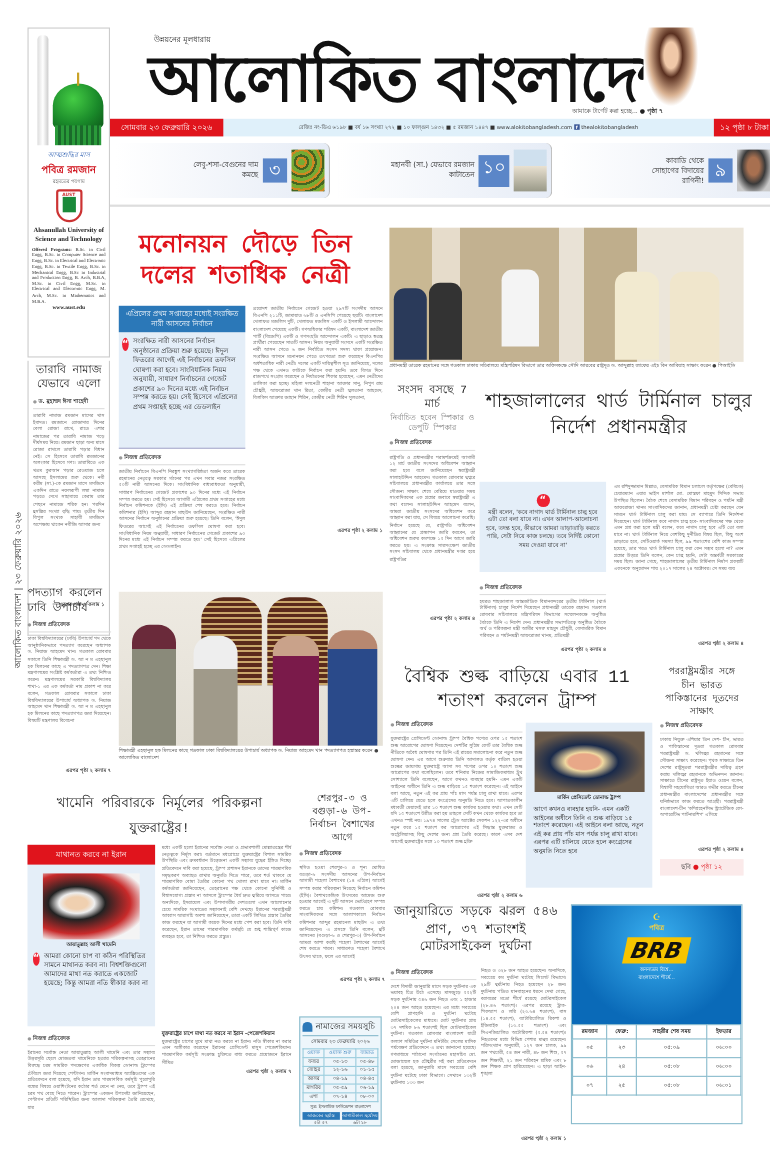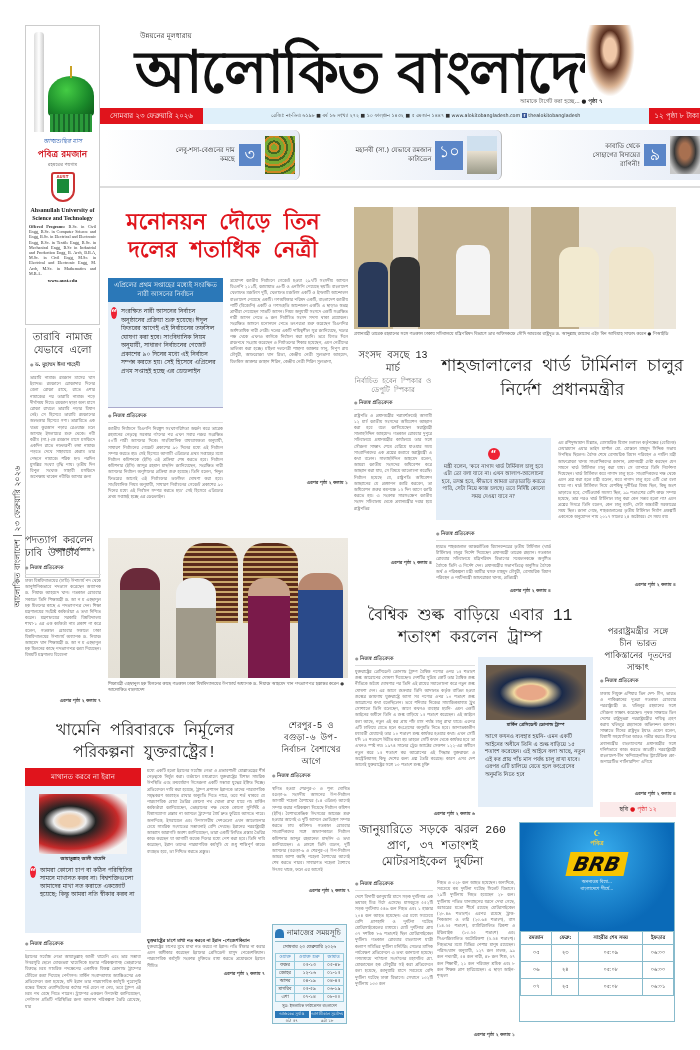--- a/index.html
+++ b/index.html
@@ -105,21 +105,21 @@
 <div class="abs photo" style="left:354px;top:207px;width:322px;height:122px;background:linear-gradient(90deg,#c9b893 0 12%,#e6dccb 12% 20%,#c2b190 20% 48%,#e9e2d6 48% 55%,#bfae8c 55% 70%,#ece6da 70% 100%)">
   <div style="position:absolute;left:4px;top:55px;width:30px;height:65px;background:#2a3a5a;border-radius:10px 10px 0 0"></div>
   <div style="position:absolute;left:36px;top:50px;width:30px;height:70px;background:#333;border-radius:10px 10px 0 0"></div>
   <div style="position:absolute;left:102px;top:38px;width:34px;height:70px;background:#f4f4f4;border-radius:10px 10px 0 0"></div>
   <div style="position:absolute;left:205px;top:40px;width:40px;height:80px;background:#f2ead0;border-radius:12px 12px 0 0"></div>
   <div style="position:absolute;left:255px;top:40px;width:45px;height:82px;background:#f0e6cc;border-radius:12px 12px 0 0"></div>
 </div>
 <div class="abs caption" style="left:354px;top:331px;width:322px">প্রধানমন্ত্রী তারেক রহমানের সঙ্গে গতকাল ঢাকায় সচিবালয়ে মন্ত্রিপরিষদ বিভাগে তার অফিসকক্ষে সৌদি আরবের রাষ্ট্রদূত ড. আব্দুল্লাহ জাফের এইচ বিন আবিয়াহ সাক্ষাৎ করেন ● পিআইডি</div>
 
 <div class="abs" style="left:354px;top:350px;width:78px">
-  <div class="hl" style="font-size:10px">সংসদ বসছে 13 মার্চ</div>
+  <div class="hl" style="font-size:10px">সংসদ বসছে 7 মার্চ</div>
   <div class="hl" style="font-size:7px;color:#777;margin:2px 0 4px">নির্বাচিত হবেন স্পিকার ও ডেপুটি স্পিকার</div>
   <div class="byline">নিজস্ব প্রতিবেদক</div>
   <div class="txt" style="height:145px">রাষ্ট্রপতি ও প্রধানমন্ত্রীর পরামর্শক্রমেই আগামী ১২ মার্চ জাতীয় সংসদের অধিবেশন আহ্বান করা হবে বলে জানিয়েছেন স্বরাষ্ট্রমন্ত্রী সালাহউদ্দিন আহমেদ। গতকাল রোববার দুপুরে সচিবালয়ে প্রধানমন্ত্রীর কার্যালয়ে তার সঙ্গে সৌজন্য সাক্ষাৎ শেষে বেরিয়ে যাওয়ার সময় সাংবাদিকদের এক প্রশ্নের জবাবে স্বরাষ্ট্রমন্ত্রী এ কথা বলেন। সালাহউদ্দিন আহমেদ বলেন, আমরা জাতীয় সংসদের অধিবেশন করে আহ্বান করা যায়, সে বিষয়ে আলোচনা করেছি। নির্বাচন হয়েছে যে, রাষ্ট্রপতি অধিবেশন আহ্বানের যে প্রজ্ঞাপন জারি করবেন, তা অধিবেশন শুরুর কমপক্ষে ১৫ দিন আগে জারি করতে হয়। এ সংক্রান্ত সারসংক্ষেপ জাতীয় সংসদ সচিবালয় থেকে প্রধানমন্ত্রীর দপ্তর হয়ে রাষ্ট্রপতির</div>
   <div class="cont">এরপর পৃষ্ঠা ২ কলাম ৪</div>
 </div>
 
 <div class="abs hl" style="left:440px;top:355px;width:245px;font-size:17px;line-height:24px">শাহজালালের থার্ড টার্মিনাল চালুর নির্দেশ প্রধানমন্ত্রীর</div>
 <div class="abs" style="left:436px;top:438px;width:115px;height:82px;background:#e4eef8;text-align:center;padding:4px">
   <span class="qmark">“</span>
   <div style="font-size:5.3px;line-height:7.4px;color:#222;margin-top:2px">মন্ত্রী বলেন, 'কবে নাগাদ থার্ড টার্মিনাল চালু হবে এটা তো বলা যাবে না। এখন আলাপ-আলোচনা হবে, তদন্ত হবে, কীভাবে আমরা তাড়াতাড়ি করতে পারি, সেটা নিয়ে কাজ চলছে। তবে নির্দিষ্ট কোনো সময় দেওয়া যাবে না'</div>
@@ -155,32 +155,32 @@
   <div class="byline">নিজস্ব প্রতিবেদক</div>
   <div class="txt" style="height:140px">যুক্তরাষ্ট্রের প্রেসিডেন্ট ডোনাল্ড ট্রাম্প বৈশ্বিক পণ্যের ওপর ১৫ শতাংশ শুল্ক আরোপের ঘোষণা দিয়েছেন। দেশটির সুপ্রিম কোর্ট তার বৈশ্বিক শুল্ক নীতিকে অবৈধ ঘোষণার পর তিনি এই রায়ের সমালোচনা করে নতুন শুল্ক ঘোষণা দেন। এর আগে শুক্রবার তিনি আদালত কর্তৃক বাতিল হওয়া শুল্কের জায়গায় যুক্তরাষ্ট্রে আসা সব পণ্যের ওপর ১০ শতাংশ শুল্ক আরোপের কথা বলেছিলেন। তবে শনিবার নিজের সামাজিকমাধ্যম ট্রুথ সোশ্যালে তিনি বলেছেন, আগে কখনও ব্যবহার হয়নি- এমন একটি আইনের অধীনে তিনি এ শুল্ক বাড়িয়ে ১৫ শতাংশ করেছেন। এই আইনে বলা আছে, নতুন এই কর প্রায় পাঁচ মাস পর্যন্ত চালু রাখা যাবে। এরপর এটি চালিয়ে যেতে হলে কংগ্রেসের অনুমতি নিতে হবে। আপাতকালীন মধ্যবর্তী মেয়াদেই তার ১০ শতাংশ শুল্ক কার্যকর হওয়ার কথা। এখন সেটি যদি ১৫ শতাংশে উন্নীত করা হয় তাহলে সেটি কখন থেকে কার্যকর হবে তা এখনও স্পষ্ট নয়। ১৯৭৪ সালের ট্রেড অ্যাক্টের সেকশন ১২২-এর অধীনে নতুন করে ১৫ শতাংশ কর আরোপের এই সিদ্ধান্ত যুক্তরাজ্য ও অস্ট্রেলিয়াসহ কিছু দেশের জন্য প্রশ্ন তৈরি করেছে। কারণ এসব দেশ আগেই যুক্তরাষ্ট্রের সঙ্গে ১০ শতাংশ শুল্ক চুক্তি</div>
   <div class="cont">এরপর পৃষ্ঠা ২ কলাম ৬</div>
 </div>
 <div class="abs" style="left:478px;top:657px;width:115px;height:150px;background:#e4eef8;padding:8px 7px">
   <div style="width:100px;height:55px;background:radial-gradient(ellipse at 45% 50%,#e8a888 18%,#f0d8a0 22%,#1a2a4a 40%,#6a5a4a 70%);margin:0 auto"></div>
   <div style="font-size:4.5px;text-align:center;margin:2px 0 4px;font-weight:bold">মার্কিন প্রেসিডেন্ট ডোনাল্ড ট্রাম্প</div>
   <div style="font-size:5.5px;line-height:7.6px;color:#222">আগে কখনও ব্যবহার হয়নি- এমন একটি আইনের অধীনে তিনি এ শুল্ক বাড়িয়ে ১৫ শতাংশ করেছেন। এই আইনে বলা আছে, নতুন এই কর প্রায় পাঁচ মাস পর্যন্ত চালু রাখা যাবে। এরপর এটি চালিয়ে যেতে হলে কংগ্রেসের অনুমতি নিতে হবে</div>
 </div>
 
-<div class="abs" style="left:600px;top:626px;width:76px">
+<div class="abs" style="left:600px;top:605px;width:76px">
   <div class="hl" style="font-size:8.5px;line-height:12px">পররাষ্ট্রমন্ত্রীর সঙ্গে চীন ভারত পাকিস্তানের দূতদের সাক্ষাৎ</div>
   <div class="byline" style="margin-top:3px">নিজস্ব প্রতিবেদক</div>
   <div class="txt" style="height:98px">ঢাকায় নিযুক্ত এশিয়ার তিন দেশ- চীন, ভারত ও পাকিস্তানের দূতরা গতকাল রোববার পররাষ্ট্রমন্ত্রী ড. খলিলুর রহমানের সঙ্গে সৌজন্য সাক্ষাৎ করেছেন। পৃথক সাক্ষাতে তিন দেশের রাষ্ট্রদূতরা পররাষ্ট্রমন্ত্রীর দায়িত্ব গ্রহণ করায় খলিলুর রহমানকে অভিনন্দন জানান। সাক্ষাতে চীনের রাষ্ট্রদূত ইয়াও ওয়েন বলেন, বিশ্বাসী সহযোগিতা আরও গভীর করতে চীনের প্রধানমন্ত্রীর বাংলাদেশের প্রধানমন্ত্রীর সঙ্গে ঘনিষ্ঠভাবে কাজ করতে আগ্রহী। পররাষ্ট্রমন্ত্রী বাংলাদেশ-চীন 'কম্প্রিহেনসিভ স্ট্র্যাটেজিক কো-অপারেটিভ পার্টনারশিপ' এগিয়ে</div>
   <div class="cont">এরপর পৃষ্ঠা ২ কলাম ৪</div>
   <div style="background:#fbeaea;text-align:center;font-size:6px;padding:2px;margin-top:4px">
     <span>ছবি</span>
     <span style="color:#e0141c">● পৃষ্ঠা ১২</span>
   </div>
 </div>
 
-<div class="abs hl" style="left:30px;top:720px;width:230px;font-size:16px;line-height:22px">খামেনি পরিবারকে নির্মূলের পরিকল্পনা যুক্তরাষ্ট্রের!</div>
+<div class="abs hl" style="left:30px;top:720px;width:230px;font-size:12px;line-height:22px">খামেনি পরিবারকে নির্মূলের পরিকল্পনা যুক্তরাষ্ট্রের!</div>
 <div class="abs" style="left:25px;top:768px;width:116px;height:165px;background:#e4eef8">
   <div style="background:#e0141c;color:#fff;font-size:7px;text-align:center;padding:3px">মাথানত করবে না ইরান</div>
   <div style="width:88px;height:60px;margin:8px auto 2px;background:radial-gradient(ellipse at 35% 45%,#f0d0b0 12%,#eee 20%,#222 32%,#c82a2a 60%,#f4f4f4 80%)"></div>
   <div style="font-size:4.5px;text-align:center;font-weight:bold;margin-bottom:3px">আয়াতুল্লাহ আলী খামেনি</div>
   <div style="display:flex;gap:4px;padding:0 5px">
     <span class="qmark">“</span>
     <div style="font-size:6px;line-height:8px;color:#222">আমরা কোনো চাপ বা কঠিন পরিস্থিতির সামনে মাথানত করব না। বিশ্বশক্তিগুলো আমাদের মাথা নত করাতে একজোট হয়েছে; কিন্তু আমরা নতি স্বীকার করব না</div>
   </div>
 </div>
 <div class="abs" style="left:25px;top:940px;width:116px">
@@ -188,21 +188,21 @@
   <div class="txt" style="height:68px">ইরানের সর্বোচ্চ নেতা আয়াতুল্লাহ আলী খামেনি এবং তার সম্ভাব্য উত্তরসূরি ছেলে মোজতবা খামেনিকে হত্যার পরিকল্পনাসহ তেহরানের বিরুদ্ধে চরম সামরিক পদক্ষেপের একাধিক বিকল্প ডোনাল্ড ট্রাম্পের টেবিলে জমা দিয়েছে পেন্টাগন। মার্কিন সংবাদমাধ্যম অ্যাক্সিওসের এক প্রতিবেদনে বলা হয়েছে, যদি ইরান তার পারমাণবিক কর্মসূচি পুরোপুরি বন্ধের বিষয়ে ওয়াশিংটনের কঠোর শর্ত মেনে না নেয়, তবে ট্রাম্প এই চরম পথ বেছে নিতে পারেন। ট্রাম্পের একজন উপদেষ্টা জানিয়েছেন, পেন্টাগন প্রতিটি পরিস্থিতির জন্য আলাদা পরিকল্পনা তৈরি রেখেছে, যার</div>
 </div>
 <div class="abs" style="left:147px;top:768px;width:118px">
   <div class="txt" style="height:170px">মধ্যে একটি হলো ইরানের সর্বোচ্চ নেতা ও প্রভাবশালী মোল্লাতন্ত্রের শীর্ষ নেতৃত্বকে নির্মূল করা। বর্তমানে মধ্যপ্রাচ্যে যুক্তরাষ্ট্রের বিশাল সামরিক উপস্থিতি এবং ক্রমবর্ধমান উত্তেজনা একটি সম্ভাব্য যুদ্ধের ইঙ্গিত দিচ্ছে। প্রতিবেদনে দাবি করা হয়েছে, ট্রাম্প প্রশাসন ইরানকে তাদের পারমাণবিক সমৃদ্ধকরণ অব্যাহত রাখার অনুমতি দিতে পারে, তবে শর্ত থাকবে যে পারমাণবিক বোমা তৈরির কোনো পথ খোলা রাখা যাবে না। মার্কিন কর্মকর্তারা জানিয়েছেন, তেহরানের পক্ষ থেকে কোনো সুনির্দিষ্ট ও বিশ্বাসযোগ্য প্রস্তাব না আসলে ট্রাম্পের ধৈর্য দ্রুত ফুরিয়ে আসতে পারে। অন্যদিকে, ইসরায়েল এবং উপসাগরীয় দেশগুলো এখন আলোচনার চেয়ে সামরিক সংঘাতের সম্ভাবনাই বেশি দেখছে। ইরানের পররাষ্ট্রমন্ত্রী আব্বাস আরাগচি অবশ্য জানিয়েছেন, তারা একটি লিখিত প্রস্তাব তৈরির কাজ করছেন যা আগামী কয়েক দিনের মধ্যে পেশ করা হবে। তিনি দাবি করেছেন, ইরান তাদের পারমাণবিক কর্মসূচি যে শুধু শান্তিপূর্ণ কাজে ব্যবহৃত হবে, তা নিশ্চিত করতে প্রস্তুত।</div>
   <div style="font-size:4.6px;font-weight:bold;line-height:6px">যুক্তরাষ্ট্রের চাপে মাথা নত করবে না ইরান -পেজেশকিয়ান</div>
   <div class="txt" style="height:25px">যুক্তরাষ্ট্রের চাপের মুখে মাথা নত করবে না ইরান। নতি স্বীকার না করার এমন অঙ্গীকার করেছেন ইরানের প্রেসিডেন্ট মাসুদ পেজেশকিয়ান। পারমাণবিক কর্মসূচি সংক্রান্ত চুক্তিতে বাধ্য করতে প্রয়োজনে ইরানে সীমিত</div>
   <div class="cont">এরপর পৃষ্ঠা ২ কলাম ৭</div>
 </div>
 
 <div class="abs" style="left:272px;top:720px;width:78px">
-  <div class="hl" style="font-size:8.5px;line-height:12px">শেরপুর-5 ও বগুড়া-৬ উপ-নির্বাচন বৈশাখের আগে</div>
+  <div class="hl" style="font-size:8.5px;line-height:12px">শেরপুর-৩ ও বগুড়া-৬ উপ-নির্বাচন বৈশাখের আগে</div>
   <div class="byline" style="margin-top:4px">নিজস্ব প্রতিবেদক</div>
   <div class="txt" style="height:100px">স্থগিত হওয়া শেরপুর-৩ ও শূন্য ঘোষিত বগুড়া-৬ সংসদীয় আসনের উপ-নির্বাচন আগামী পহেলা বৈশাখের (১৪ এপ্রিল) আগেই সম্পন্ন করার পরিকল্পনা নিয়েছে নির্বাচন কমিশন (ইসি)। বৈশাখকেন্দ্রিক উৎসবের আমেজ শুরু হওয়ার আগেই এ দুটি আসনে ভোটগ্রহণ সম্পন্ন করতে চায় কমিশন। গতকাল রোববার সাংবাদিকদের সঙ্গে আলাপকালে নির্বাচন কমিশনার আব্দুর রহমানেল মাছউদ এ তথ্য জানিয়েছেন। এ প্রসঙ্গে তিনি বলেন, দুটি আসনের (বগুড়া-৬ ও শেরপুর-৩) উপ-নির্বাচন আমরা আশা করছি পহেলা বৈশাখের আগেই শেষ করতে পারব। সাধারণত পহেলা বৈশাখে উৎসব থাকে, ফলে এর আগেই</div>
   <div class="cont">এরপর পৃষ্ঠা ২ কলাম ৭</div>
 </div>
 
 <div class="abs" style="left:272px;top:924px;width:75px;height:100px;border:1px solid #8bc;background:#eef6fb;padding:2px">
   <div style="display:flex;align-items:center;gap:3px;border-bottom:1px solid #8bc;padding-bottom:2px">
     <span style="display:inline-block;width:9px;height:9px;background:#2b78b8;border-radius:50% 50% 0 0"></span>
     <span style="font-size:7.5px;color:#222">নামাজের সময়সূচি</span>
   </div>
@@ -249,21 +249,21 @@
         <div style="background:#2b78b8;color:#fff">আজকের সূর্যাস্ত</div>
         <div>৫টা ৫৭</div>
       </div>
     <div style="flex:1">
         <div style="background:#2b78b8;color:#fff">আগামীকাল সূর্যোদয়</div>
         <div>৬টা ১৮</div>
       </div>
   </div>
 </div>
 
-<div class="abs hl" style="left:355px;top:822px;width:155px;font-size:11.5px;line-height:16px">জানুয়ারিতে সড়কে ঝরল 260 প্রাণ, ৩৭ শতাংশই মোটরসাইকেল দুর্ঘটনা</div>
+<div class="abs hl" style="left:355px;top:822px;width:155px;font-size:11.5px;line-height:16px">জানুয়ারিতে সড়কে ঝরল ৫৪৬ প্রাণ, ৩৭ শতাংশই মোটরসাইকেল দুর্ঘটনা</div>
 <div class="abs" style="left:355px;top:880px;width:78px">
   <div class="byline">নিজস্ব প্রতিবেদক</div>
   <div class="txt" style="height:148px">দেশে বিদায়ী জানুয়ারি মাসে সড়ক দুর্ঘটনার এক ভয়াবহ চিত্র উঠে এসেছে। মাসজুড়ে ৫৫২টি সড়ক দুর্ঘটনায় ৫৪৬ জন নিহত এবং ১ হাজার ২০৪ জন আহত হয়েছেন। এর মধ্যে সবচেয়ে বেশি প্রাণহানি ও দুর্ঘটনা ঘটেছে মোটরসাইকেলের মাধ্যমে। মোট দুর্ঘটনার প্রায় ৩৭ দশমিক ৮৬ শতাংশই ছিল মোটরসাইকেল দুর্ঘটনা। গতকাল রোববার বাংলাদেশ যাত্রী কল্যাণ সমিতির দুর্ঘটনা মনিটরিং সেলের মাসিক পর্যবেক্ষণ প্রতিবেদনে এ তথ্য জানানো হয়েছে। গণমাধ্যমে পাঠানো সংগঠনের মহাসচিব মো. মোজাম্মেল হক চৌধুরীর সই করা প্রতিবেদনে বলা হয়েছে, জানুয়ারি মাসে সবচেয়ে বেশি দুর্ঘটনা ঘটেছে ঢাকা বিভাগে। সেখানে ১৩২টি দুর্ঘটনায় ১৩৩ জন</div>
 </div>
 <div class="abs" style="left:437px;top:880px;width:78px">
   <div class="txt" style="height:150px">নিহত ও ৩২৮ জন আহত হয়েছেন। অন্যদিকে, সবচেয়ে কম দুর্ঘটনা ঘটেছে সিলেট বিভাগে। ২৯টি দুর্ঘটনায় নিহত হয়েছেন ২৮ জন। দুর্ঘটনায় পতিত যানবাহনের ধরনে দেখা গেছে, বরাবরের মতো শীর্ষে রয়েছে মোটরসাইকেল (২৮.৪৬ শতাংশ)। এরপর রয়েছে ট্রাক-পিকআপ ও লরি (২৩.৬৪ শতাংশ), বাস (১৪.৫৫ শতাংশ), ব্যাটারিচালিত রিকশা ও ইজিবাইক (১৩.৫৫ শতাংশ) এবং সিএনজিচালিত অটোরিকশা (৫.৫৪ শতাংশ)। নিহতদের মধ্যে বিভিন্ন পেশার মানুষ রয়েছেন। পরিসংখ্যান অনুযায়ী, ১২৭ জন চালক, ৯৯ জন পথচারী, ৫৪ জন নারী, ৪৮ জন শিশু, ৫৭ জন শিক্ষার্থী, ২১ জন পরিবহন শ্রমিক এবং ৮ জন শিক্ষক প্রাণ হারিয়েছেন। এ ছাড়া আইন-শৃঙ্খলা</div>
   <div class="cont">এরপর পৃষ্ঠা ২ কলাম ১</div>
 </div>
 
 <div class="abs" style="left:519px;top:822px;width:156px;height:200px;border:1px solid #8bc;overflow:hidden">

